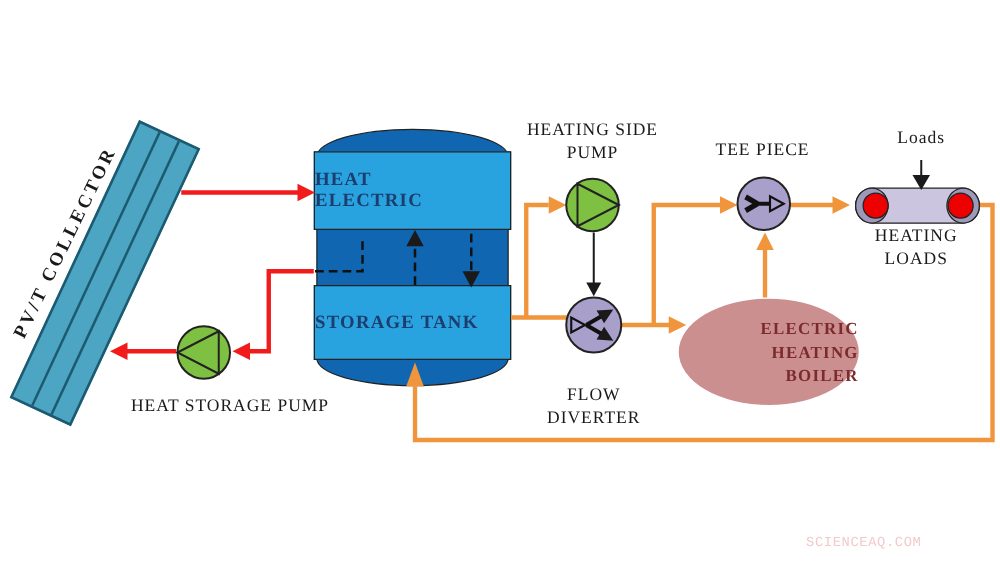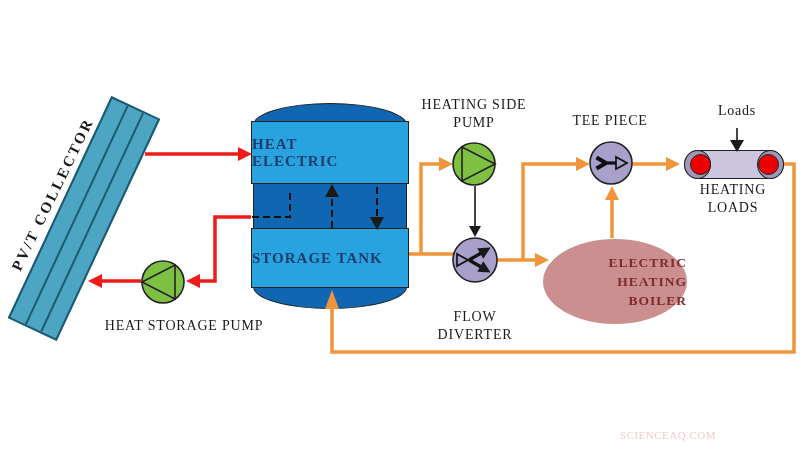--- a/index.html
+++ b/index.html
@@ -88,22 +88,22 @@
     text-align:center;white-space:nowrap;
   }
   .lbl-heating-side{left:404px;top:96px;width:140px;}
   .lbl-tee{left:560px;top:112px;width:100px;}
   .lbl-flow-div{left:414px;top:288px;width:122px;margin-top:20px;}
   .lbl-hsp{left:76px;top:317px;width:216px;}
   .lbl-loads{left:697px;top:102px;width:80px;}
   .lbl-heating-loads{left:673px;top:181px;width:120px;}
 
   .watermark{
-    left:620px;top:429px;width:142px;text-align:left;
-    font-family:Liberation Serif, serif;
+    left:620px;top:429px;width:142px;text-align:center;
+    font-family:Liberation Mono, monospace;
     font-size:11px;letter-spacing:0.5px;
     color:var(--watermark-pink);
   }
 
   
   .overlay{left:0;top:0;pointer-events:none;}
   .pipe-red{stroke:var(--pipe-red);stroke-width:3.5;fill:none;}
   .head-red{fill:var(--pipe-red);}
   .pipe-orange{stroke:var(--pipe-orange);stroke-width:3.5;fill:none;}
   .head-orange{fill:var(--pipe-orange);}

